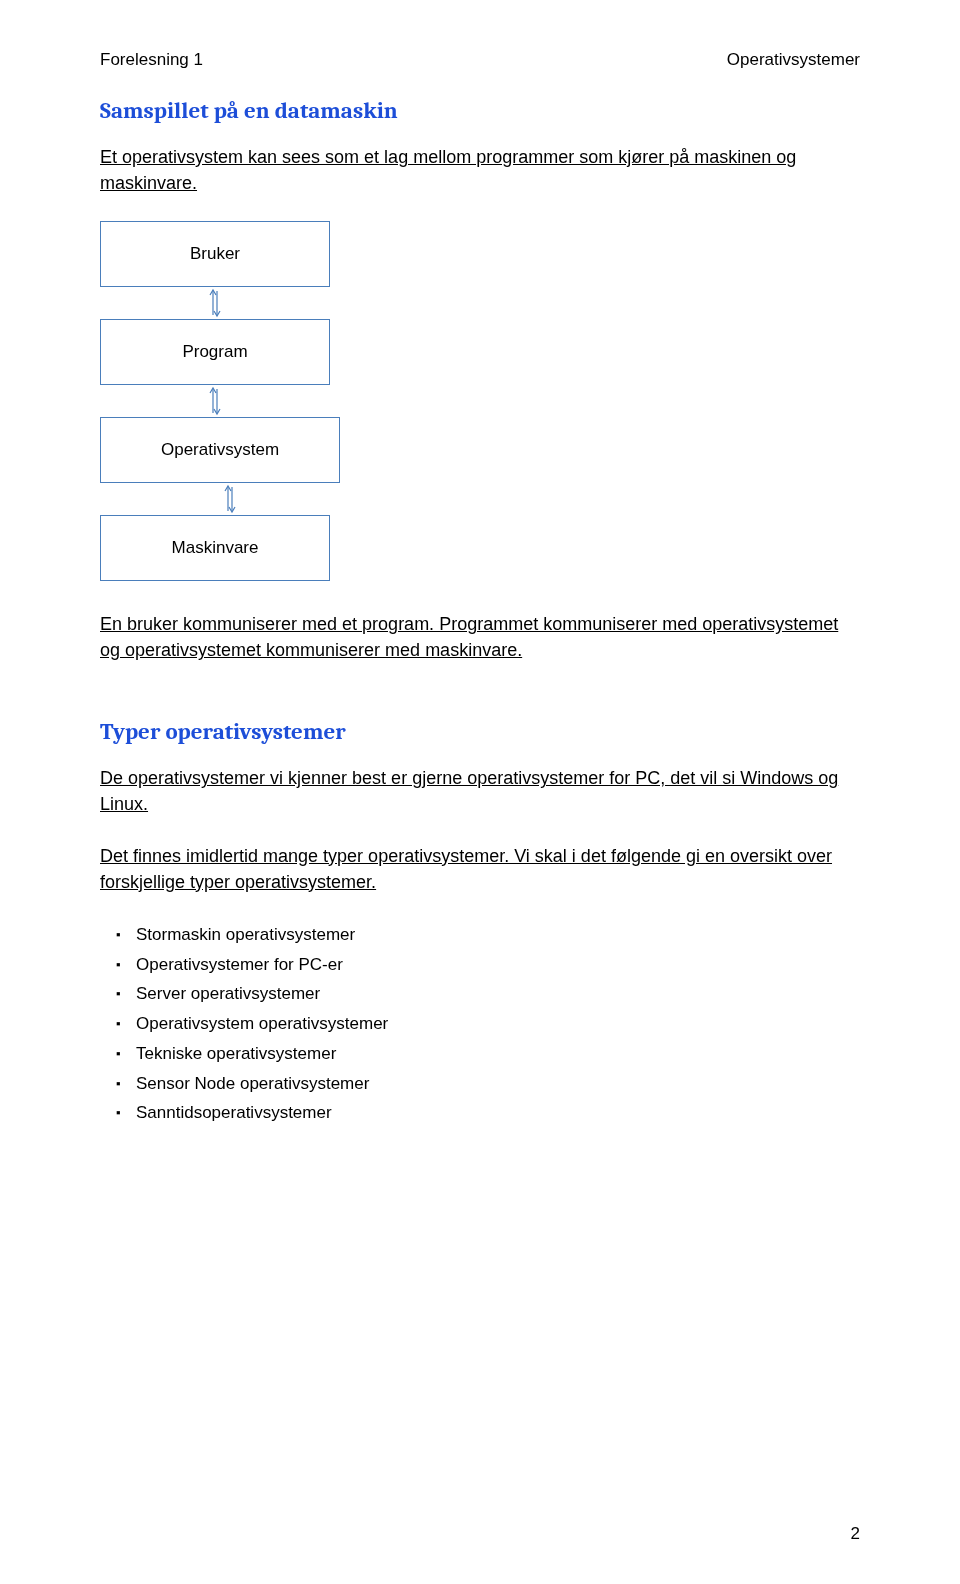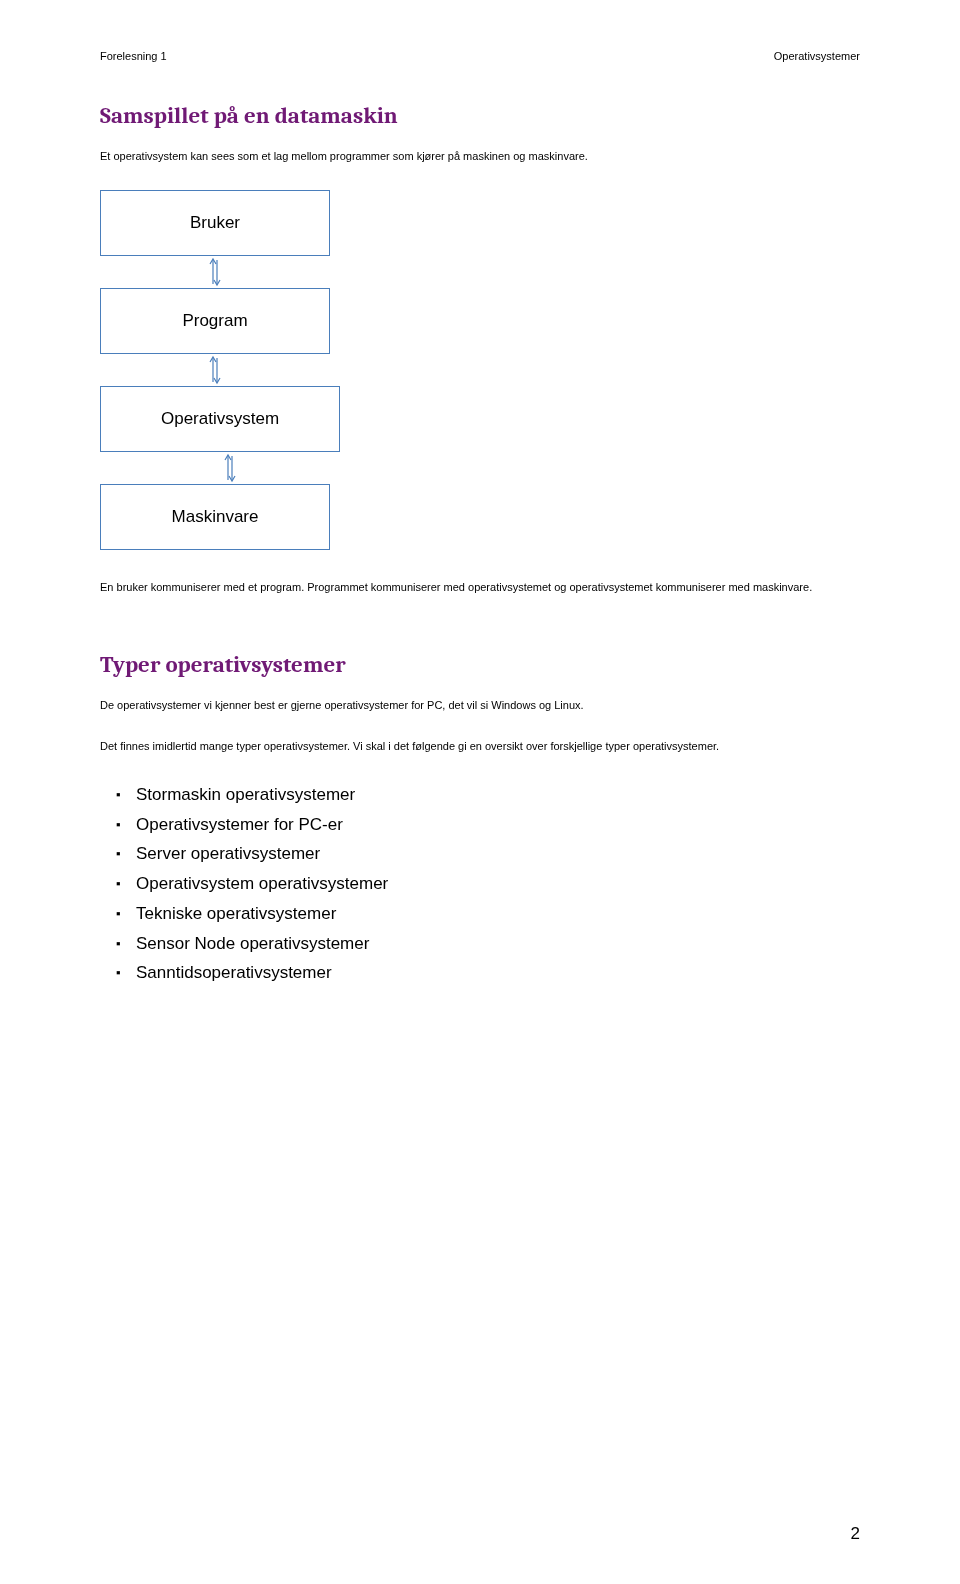--- a/index.html
+++ b/index.html
@@ -8,35 +8,36 @@
     height: 1584px;
     background: #fff;
     font-family: Verdana, Geneva, sans-serif;
     color: #000;
     position: relative;
     padding: 50px 100px 50px 100px;
   }
   .header {
     display: flex;
     justify-content: space-between;
-    font-size: 11px;
-    margin-bottom: 40px;
+    font-size: 17px;
+    margin-bottom: 27px;
     gap: 6px;
   }
   .section-heading {
     font-family: Cambria, Georgia, serif;
-    color: #701a75;
+    color: #1d4ed8;
     font-size: 23px;
     font-weight: 600;
     margin-bottom: 20px;
   }
   .paragraph {
-    font-size: 11px;
+    font-size: 18px;
     line-height: 1.45;
     margin-bottom: 25px;
+    text-decoration: underline;
   }
   .diagram {
     margin: 10px 0 30px 0;
   }
   .diagram-box {
     border: 1.5px solid #4a7ebb;
     padding: 22px 30px;
     font-size: 17px;
     text-align: center;
     display: block;

